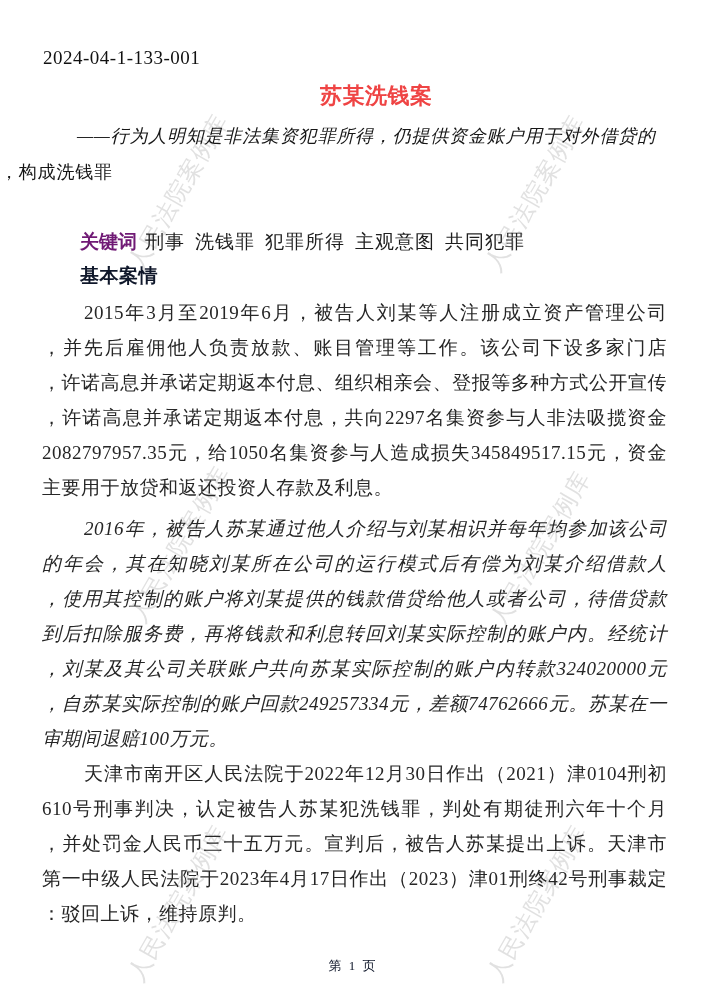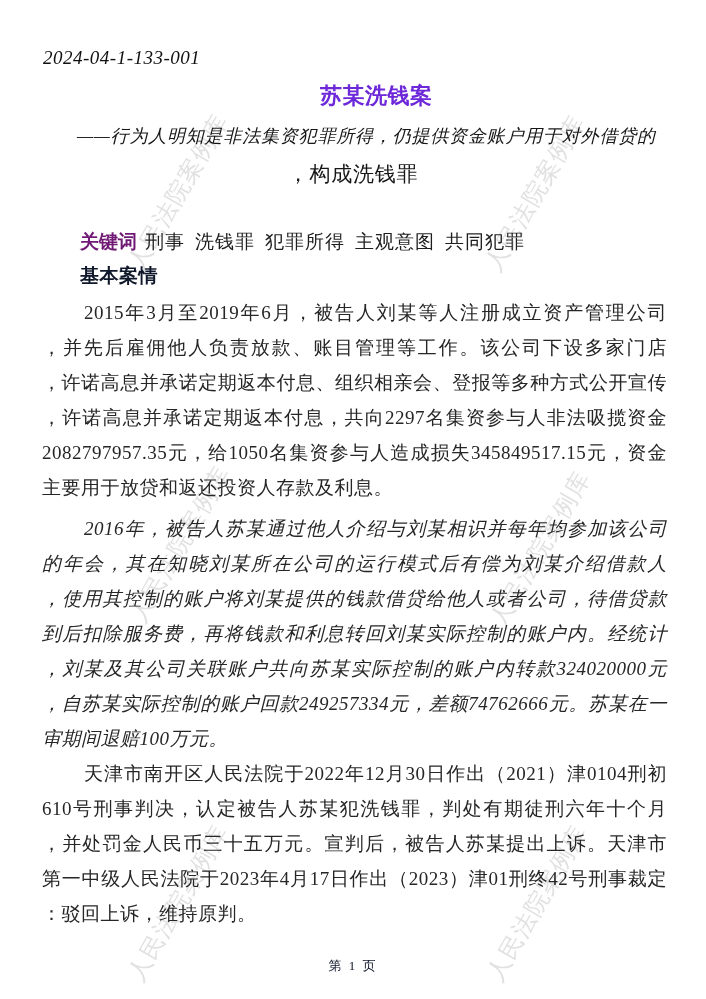--- a/index.html
+++ b/index.html
@@ -33,49 +33,48 @@
   .wm-6 { left: 537px; top: 903px; }
 
   
   .doc-number {
     position: absolute;
     left: 43px;
     top: 47px;
     font-size: 19px;
     letter-spacing: 0.5px;
     color: #111111;
-    font-style: italic;
   }
   .case-title {
     position: absolute;
     left: 320px;
     top: 81px;
     font-size: 22px;
     font-weight: bold;
     letter-spacing: 0.5px;
-    color: #6d28d9;
+    color: #ef4444;
     white-space: nowrap;
   }
   .subtitle-1 {
     position: absolute;
     left: 77px;
     top: 124px;
     font-size: 18px;
     letter-spacing: 0.8px;
     color: #161616;
     white-space: nowrap;
     font-style: italic;
   }
   .subtitle-2 {
     position: absolute;
     left: 0;
     top: 160px;
     width: 706px;
-    text-align: center;
-    font-size: 21px;
+    text-align: left;
+    font-size: 18px;
     letter-spacing: 0.8px;
     color: #161616;
   }
 
   
   .keywords-row {
     position: absolute;
     left: 80px;
     top: 229px;
     font-size: 19px;

